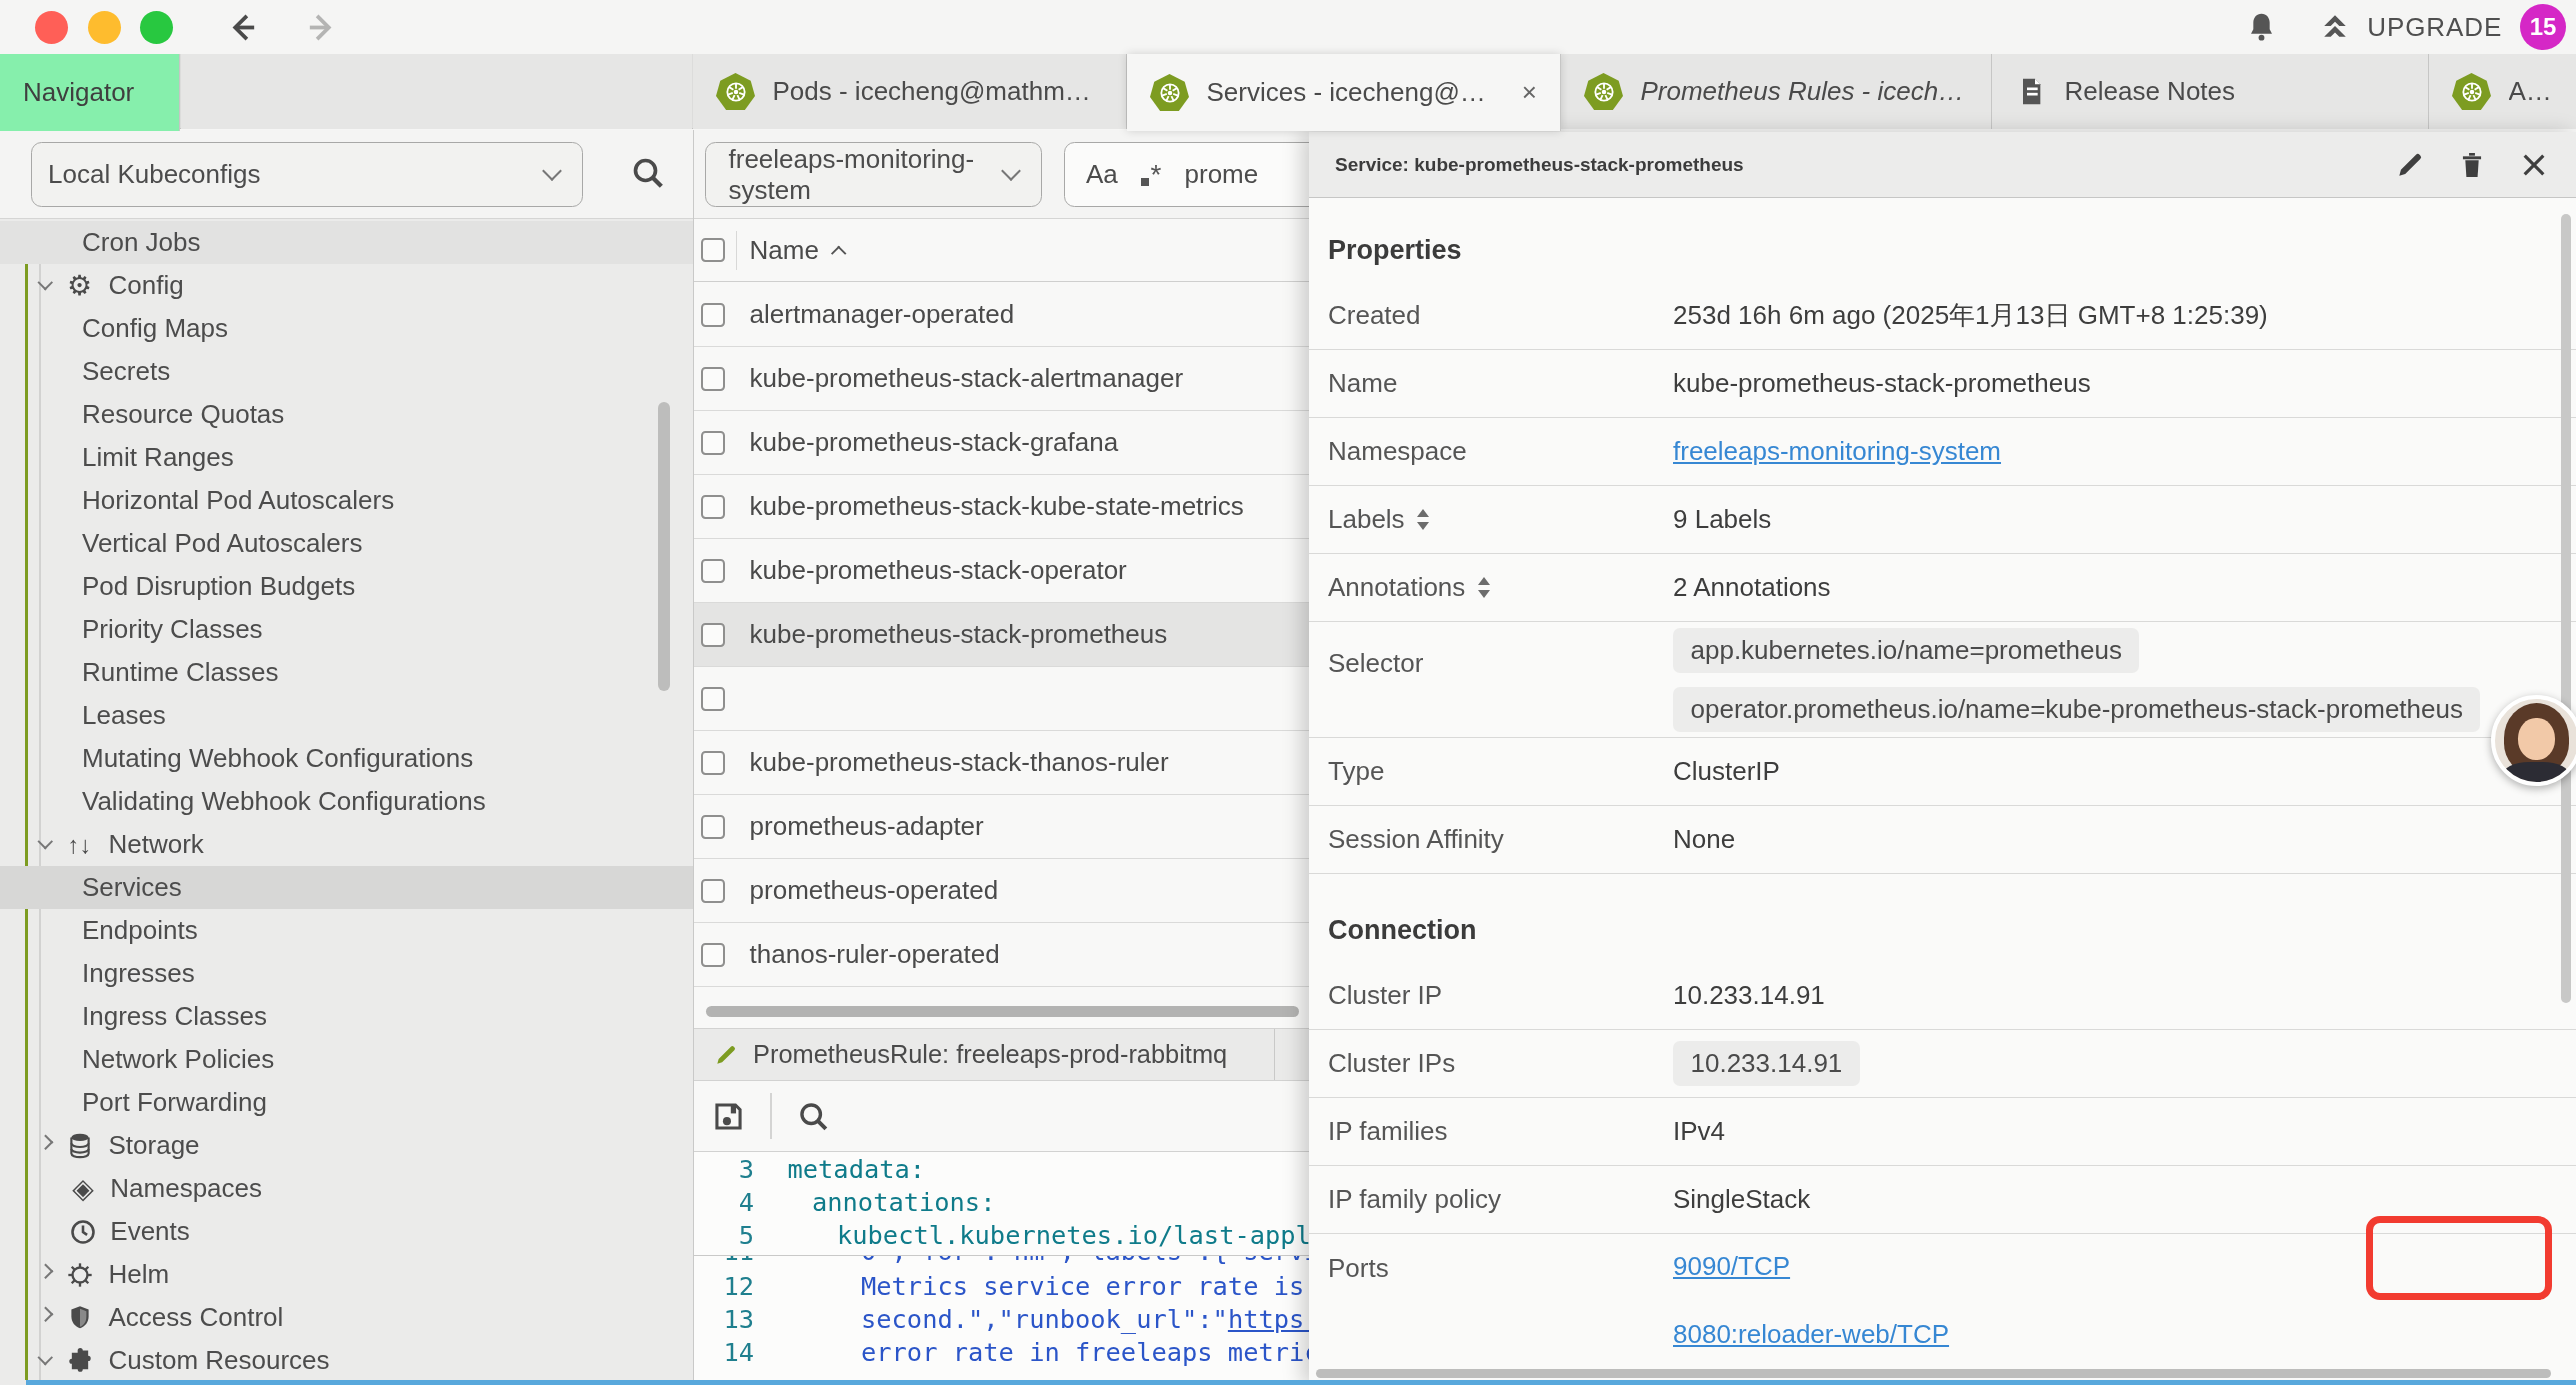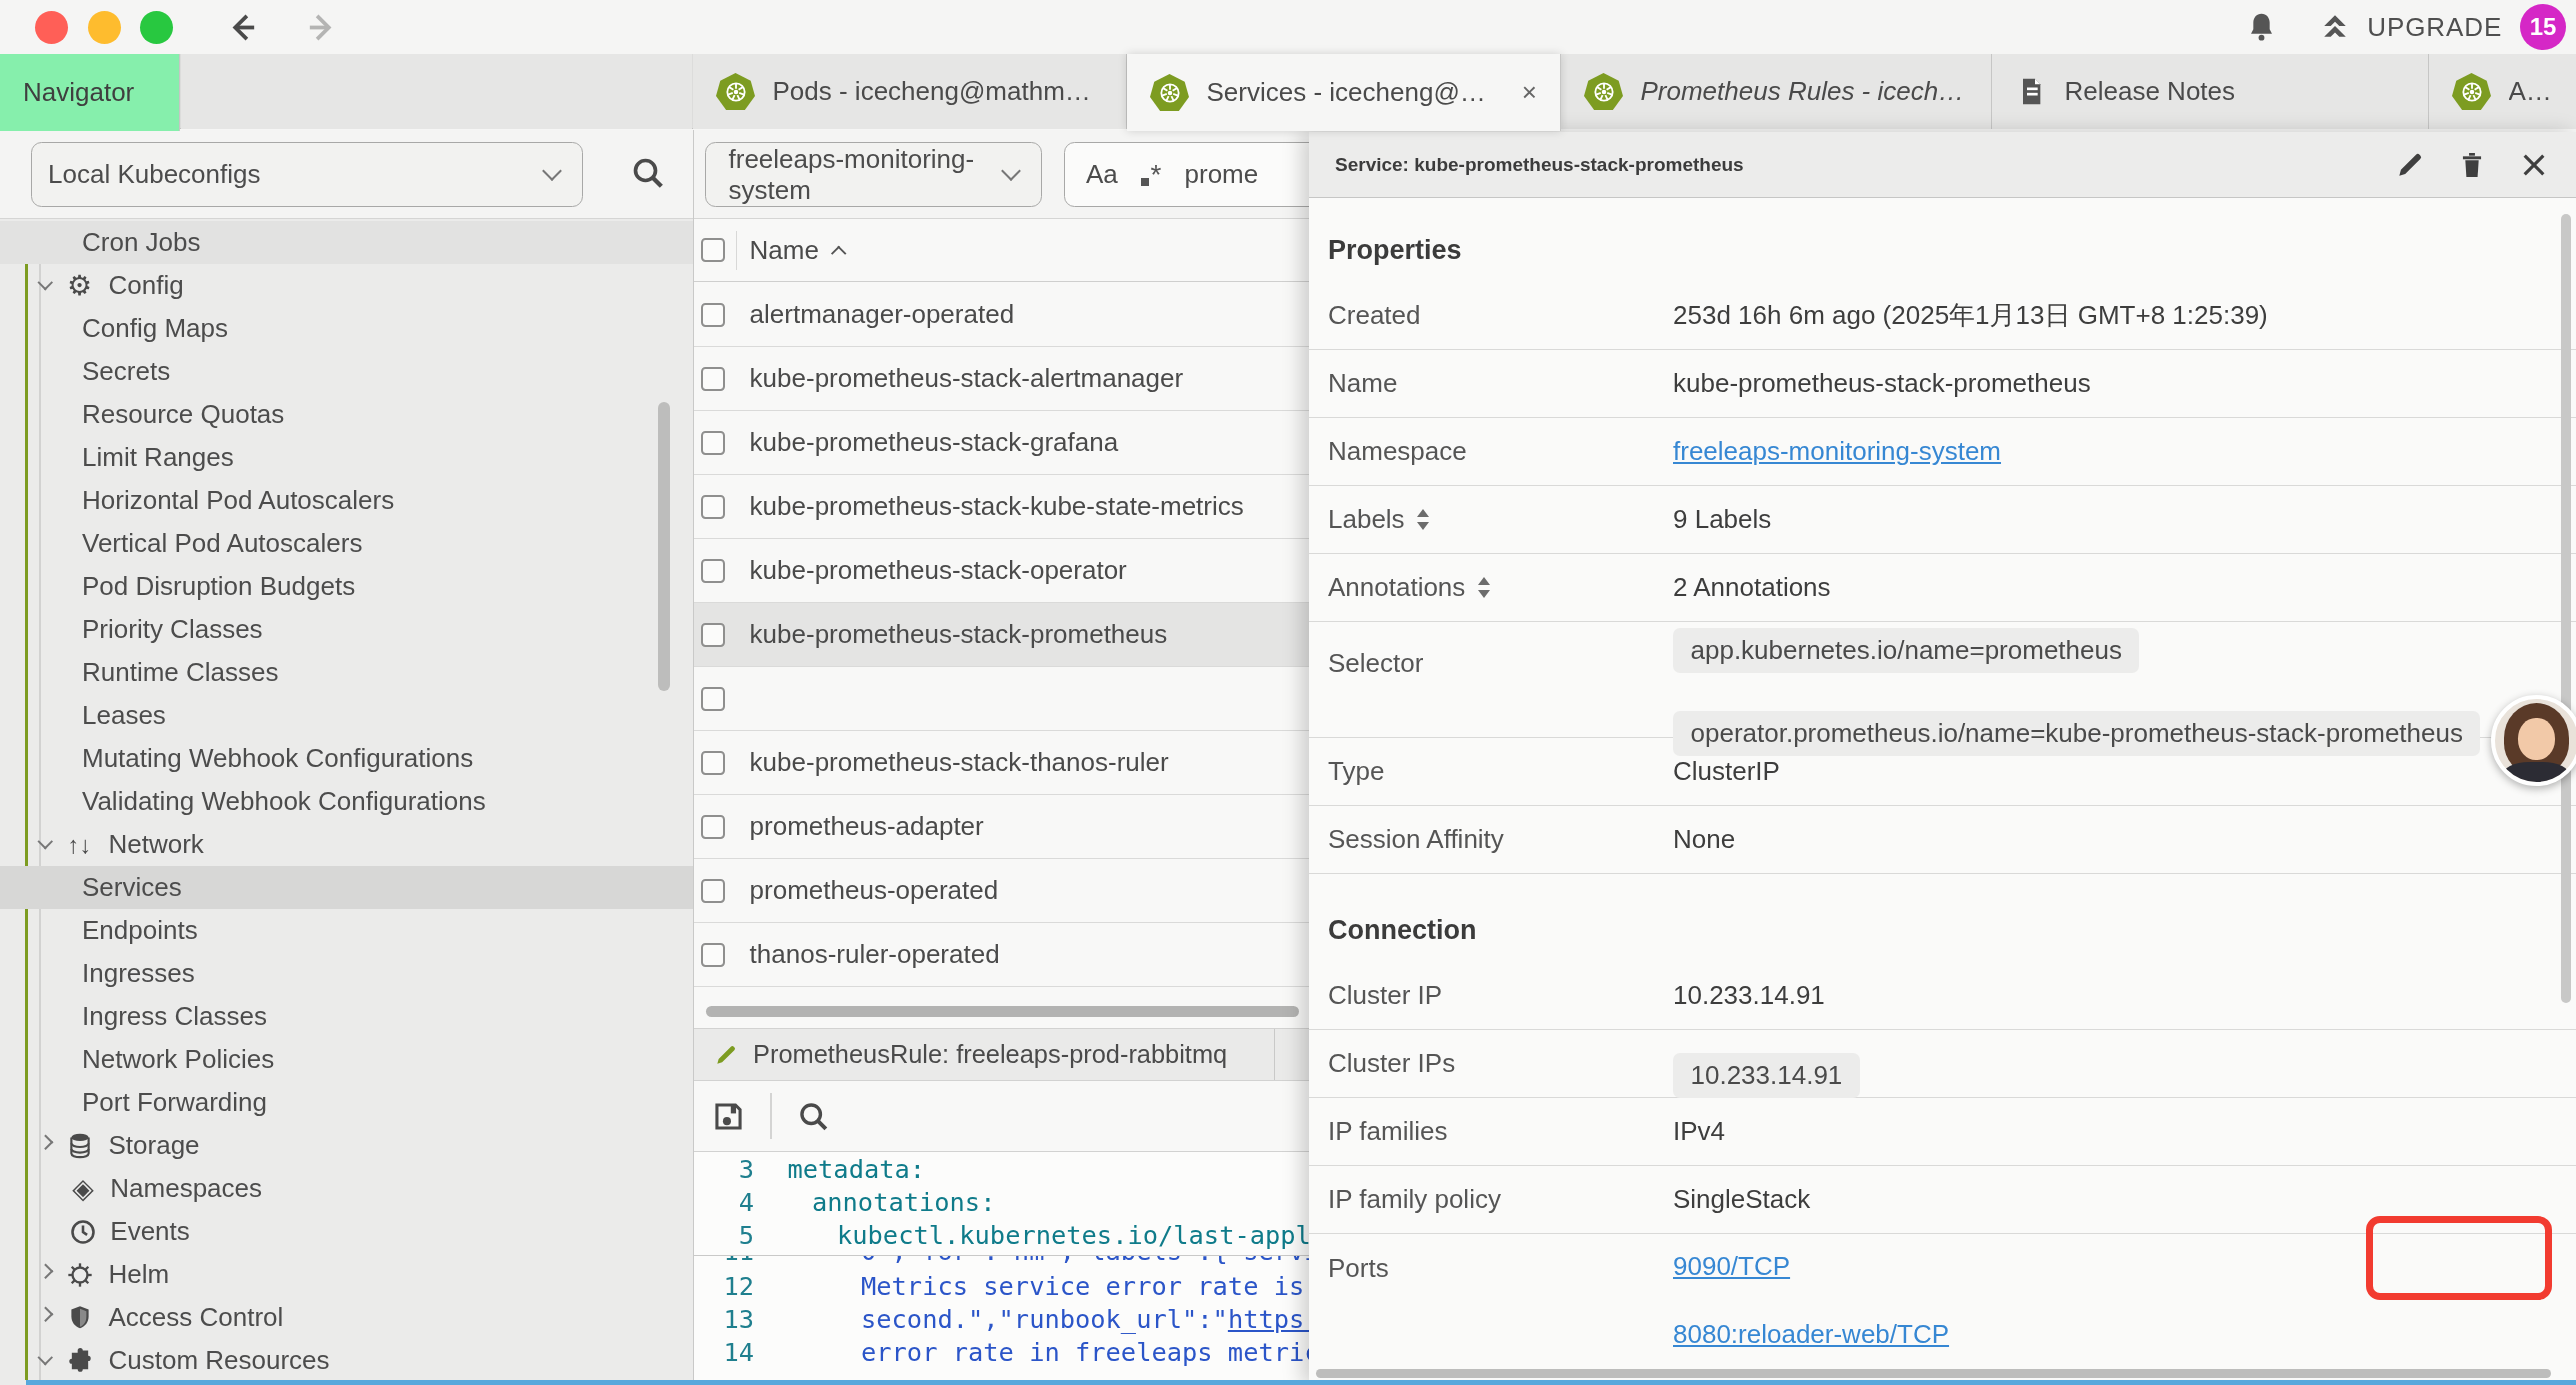--- a/index.html
+++ b/index.html
@@ -111,21 +111,21 @@
     border-bottom:1.8px solid #c6c6c5;display:flex;align-items:center;padding:0 26px;}
   .dhead .ttl{font-size:19px;font-weight:bold;color:#3c3c3c;flex:1;}
   .dhead .acts{display:flex;align-items:center;gap:30px;color:#3f3f3f;}
   .dbody{position:absolute;top:68px;left:0;right:0;bottom:0;overflow:hidden;}
   .dsec-h{display:flex;align-items:flex-end;padding:0 0 16px 19px;font-size:27px;font-weight:bold;color:#3b3b3b;}
   .drow{position:relative;display:flex;border-bottom:1.8px solid #d9d9d8;font-size:26px;}
   .drow .dl{width:364px;flex:0 0 auto;padding-left:19px;display:flex;align-items:center;gap:12.3px;color:#555;}
   .drow .dv{flex:1;display:flex;align-items:center;color:#3d3d3d;}
   .drow.tall .dl,.drow.tall .dv{align-items:flex-start;}
   .link{color:#3687d3;text-decoration:underline;}
-  .chip{background:#ececeb;border-radius:7px;padding:7px 17.5px;white-space:nowrap;color:#4a4a4a;margin-top:24px;}
+  .chip{background:#ececeb;border-radius:7px;padding:7px 17.5px;white-space:nowrap;color:#4a4a4a;}
   .sorticon{display:flex;flex-direction:column;gap:4.4px;}
   .sorticon i{width:0;height:0;border-left:6.1px solid transparent;border-right:6.1px solid transparent;display:block;}
   .sorticon .up{border-bottom:8px solid #6c6c6c;}
   .sorticon .dn{border-top:8px solid #6c6c6c;}
   .redbox{position:absolute;left:1057px;top:1084px;width:186px;height:84px;border:7px solid #f23b30;
     border-radius:14px;z-index:5;}
   .dscroll{position:absolute;right:5.3px;top:82px;width:9.6px;height:789px;border-radius:5.3px;background:#c8c8c7;}
   .dhscroll{position:absolute;left:7px;bottom:7px;width:1235px;height:8.8px;background:#bdbdbc;border-radius:4.4px;}
 
   .avatar{position:absolute;left:2491px;top:695px;width:91px;height:91px;border-radius:50%;

